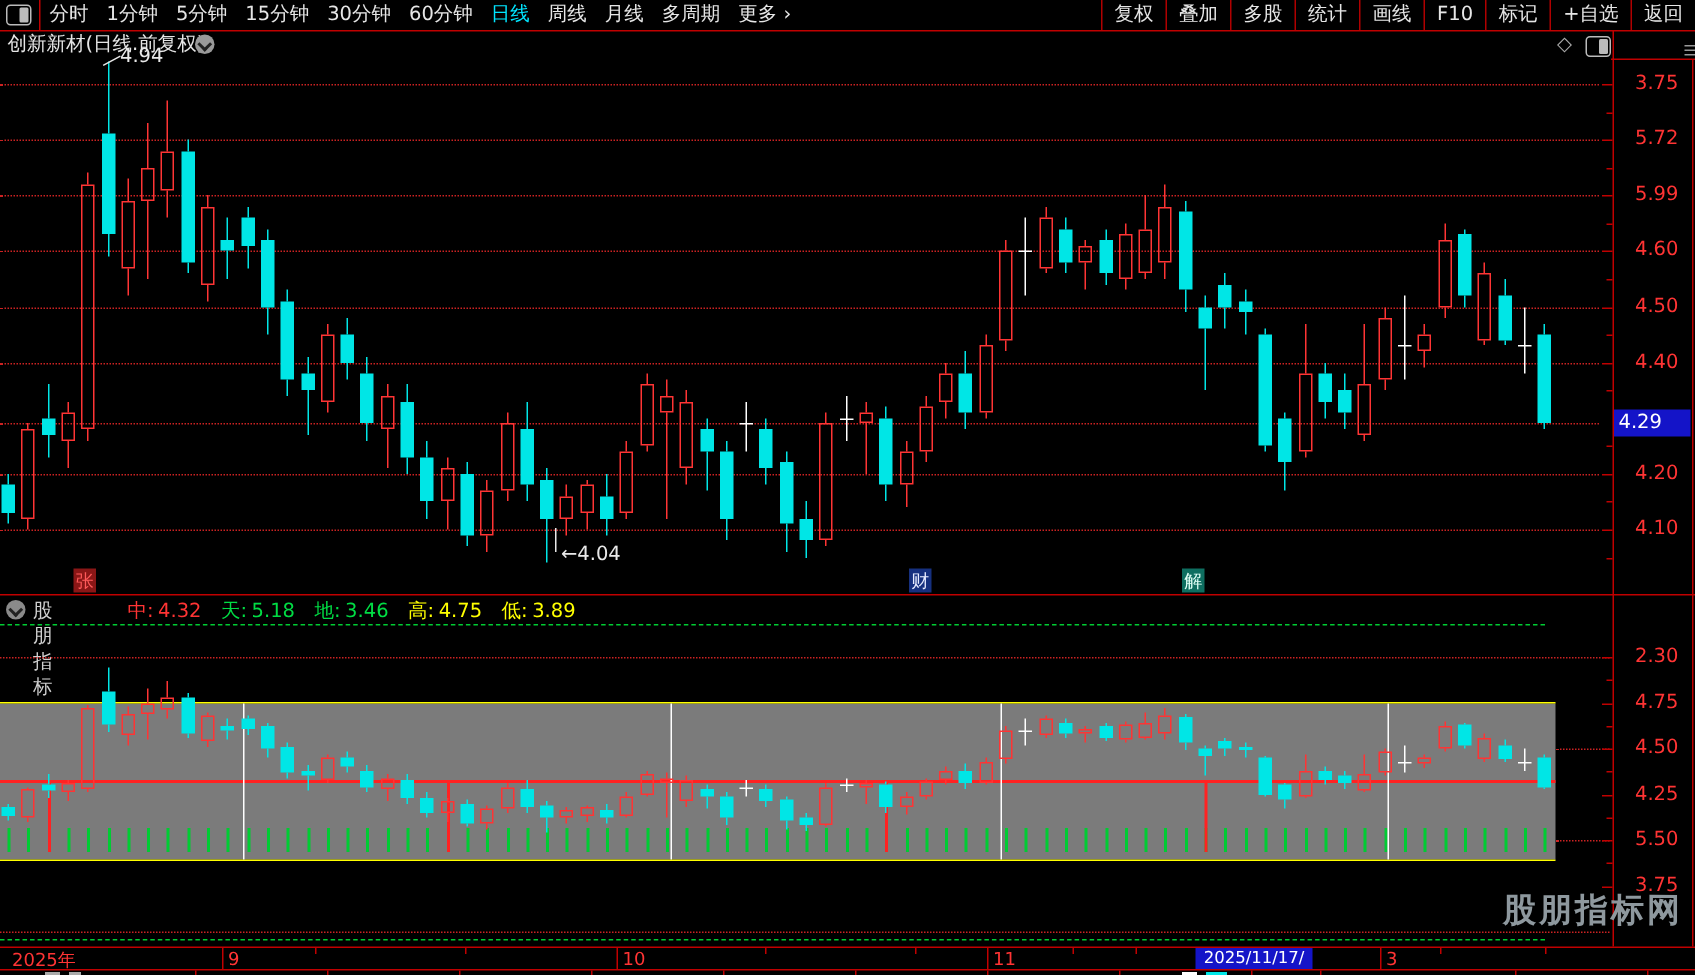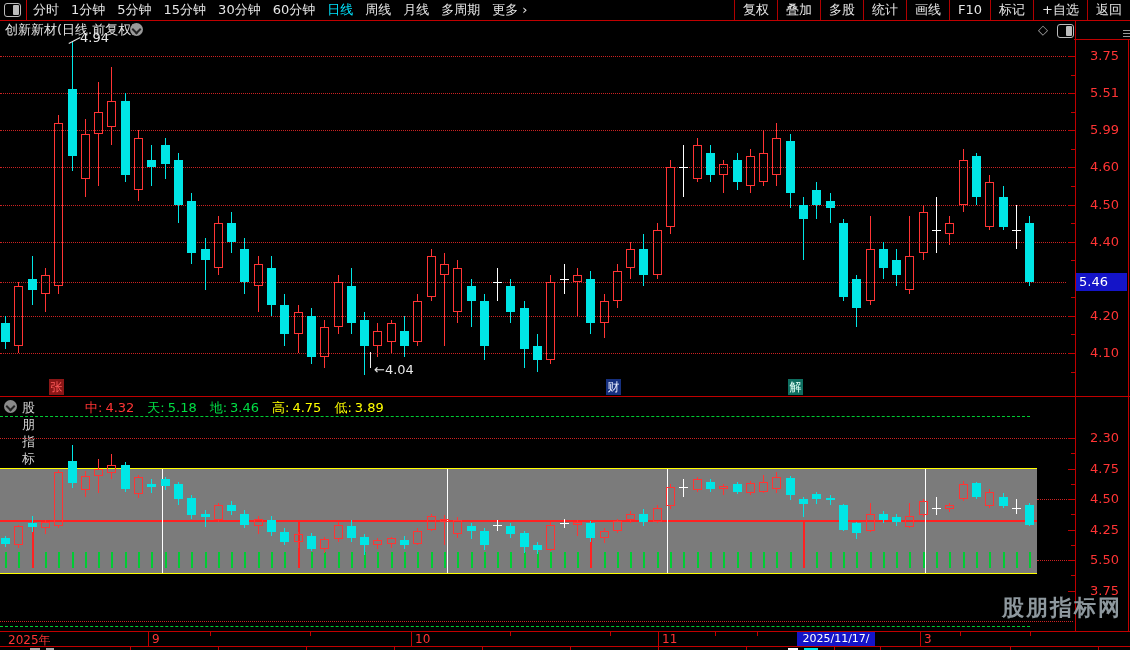--- a/index.html
+++ b/index.html
@@ -666,21 +666,21 @@
     <div style="position: absolute; left: 1012px; top: 508px; width: 9px; height: 1px; background: rgb(255, 255, 255); z-index: 3;"></div>
     <div style="position: absolute; left: 1029px; top: 503px; width: 1px; height: 2px; background: rgb(0, 230, 230); z-index: 3;"></div>
     <div style="position: absolute; left: 1029px; top: 525px; width: 1px; height: 1px; background: rgb(0, 230, 230); z-index: 3;"></div>
     <div style="position: absolute; left: 1025px; top: 505px; width: 9px; height: 20px; background: rgb(0, 230, 230); z-index: 3;"></div>
     <div style="position: absolute; left: 1075px; top: 20px; width: 1px; height: 611px; background: rgb(192, 0, 0); z-index: 4;"></div>
     <div style="position: absolute; left: 1128px; top: 40px; width: 1px; height: 591px; background: rgb(192, 0, 0); z-index: 4;"></div>
     <div style="position: absolute; left: 1074px; top: 39px; width: 56px; height: 1px; background: rgb(192, 0, 0); z-index: 4;"></div>
     <div style="position: absolute; left: 0px; top: 396px; width: 1130px; height: 1px; background: rgb(192, 0, 0); z-index: 4;"></div>
     <div style="position: absolute; left: 1090px; top: 48px; width: 40px; font-size: 13px; color: rgb(255, 52, 52); z-index: 4;">3.75</div>
     <div style="position: absolute; left: 1068px; top: 56px; width: 7px; height: 1px; background: rgb(192, 0, 0); z-index: 4;"></div>
-    <div style="position: absolute; left: 1090px; top: 85px; width: 40px; font-size: 13px; color: rgb(255, 52, 52); z-index: 4;">5.51</div>
+    <div style="position: absolute; left: 1090px; top: 85px; width: 40px; font-size: 13px; color: rgb(255, 52, 52); z-index: 4;">5.72</div>
     <div style="position: absolute; left: 1068px; top: 93px; width: 7px; height: 1px; background: rgb(192, 0, 0); z-index: 4;"></div>
     <div style="position: absolute; left: 1090px; top: 122px; width: 40px; font-size: 13px; color: rgb(255, 52, 52); z-index: 4;">5.99</div>
     <div style="position: absolute; left: 1068px; top: 130px; width: 7px; height: 1px; background: rgb(192, 0, 0); z-index: 4;"></div>
     <div style="position: absolute; left: 1090px; top: 159px; width: 40px; font-size: 13px; color: rgb(255, 52, 52); z-index: 4;">4.60</div>
     <div style="position: absolute; left: 1068px; top: 167px; width: 7px; height: 1px; background: rgb(192, 0, 0); z-index: 4;"></div>
     <div style="position: absolute; left: 1090px; top: 197px; width: 40px; font-size: 13px; color: rgb(255, 52, 52); z-index: 4;">4.50</div>
     <div style="position: absolute; left: 1068px; top: 205px; width: 7px; height: 1px; background: rgb(192, 0, 0); z-index: 4;"></div>
     <div style="position: absolute; left: 1090px; top: 234px; width: 40px; font-size: 13px; color: rgb(255, 52, 52); z-index: 4;">4.40</div>
     <div style="position: absolute; left: 1068px; top: 242px; width: 7px; height: 1px; background: rgb(192, 0, 0); z-index: 4;"></div>
     <div style="position: absolute; left: 1090px; top: 308px; width: 40px; font-size: 13px; color: rgb(255, 52, 52); z-index: 4;">4.20</div>
@@ -689,21 +689,21 @@
     <div style="position: absolute; left: 1068px; top: 353px; width: 7px; height: 1px; background: rgb(192, 0, 0); z-index: 4;"></div>
     <div style="position: absolute; left: 1071px; top: 75px; width: 4px; height: 1px; background: rgb(192, 0, 0); z-index: 4;"></div>
     <div style="position: absolute; left: 1071px; top: 112px; width: 4px; height: 1px; background: rgb(192, 0, 0); z-index: 4;"></div>
     <div style="position: absolute; left: 1071px; top: 149px; width: 4px; height: 1px; background: rgb(192, 0, 0); z-index: 4;"></div>
     <div style="position: absolute; left: 1071px; top: 186px; width: 4px; height: 1px; background: rgb(192, 0, 0); z-index: 4;"></div>
     <div style="position: absolute; left: 1071px; top: 223px; width: 4px; height: 1px; background: rgb(192, 0, 0); z-index: 4;"></div>
     <div style="position: absolute; left: 1071px; top: 260px; width: 4px; height: 1px; background: rgb(192, 0, 0); z-index: 4;"></div>
     <div style="position: absolute; left: 1071px; top: 297px; width: 4px; height: 1px; background: rgb(192, 0, 0); z-index: 4;"></div>
     <div style="position: absolute; left: 1071px; top: 334px; width: 4px; height: 1px; background: rgb(192, 0, 0); z-index: 4;"></div>
     <div style="position: absolute; left: 1071px; top: 372px; width: 4px; height: 1px; background: rgb(192, 0, 0); z-index: 4;"></div>
-    <div style="position: absolute; left: 1076px; top: 273px; width: 48px; height: 18px; background: rgb(20, 20, 200); color: rgb(255, 255, 255); font-size: 13px; line-height: 18px; padding-left: 3px; z-index: 5;">5.46</div>
+    <div style="position: absolute; left: 1076px; top: 273px; width: 48px; height: 18px; background: rgb(20, 20, 200); color: rgb(255, 255, 255); font-size: 13px; line-height: 18px; padding-left: 3px; z-index: 5;">4.29</div>
     <div style="position: absolute; left: 1090px; top: 430px; width: 40px; font-size: 13px; color: rgb(255, 52, 52); z-index: 4;">2.30</div>
     <div style="position: absolute; left: 1068px; top: 438px; width: 7px; height: 1px; background: rgb(192, 0, 0); z-index: 4;"></div>
     <div style="position: absolute; left: 1090px; top: 461px; width: 40px; font-size: 13px; color: rgb(255, 52, 52); z-index: 4;">4.75</div>
     <div style="position: absolute; left: 1068px; top: 469px; width: 7px; height: 1px; background: rgb(192, 0, 0); z-index: 4;"></div>
     <div style="position: absolute; left: 1090px; top: 491px; width: 40px; font-size: 13px; color: rgb(255, 52, 52); z-index: 4;">4.50</div>
     <div style="position: absolute; left: 1068px; top: 499px; width: 7px; height: 1px; background: rgb(192, 0, 0); z-index: 4;"></div>
     <div style="position: absolute; left: 1090px; top: 522px; width: 40px; font-size: 13px; color: rgb(255, 52, 52); z-index: 4;">4.25</div>
     <div style="position: absolute; left: 1068px; top: 530px; width: 7px; height: 1px; background: rgb(192, 0, 0); z-index: 4;"></div>
     <div style="position: absolute; left: 1090px; top: 552px; width: 40px; font-size: 13px; color: rgb(255, 52, 52); z-index: 4;">5.50</div>
     <div style="position: absolute; left: 1068px; top: 560px; width: 7px; height: 1px; background: rgb(192, 0, 0); z-index: 4;"></div>

